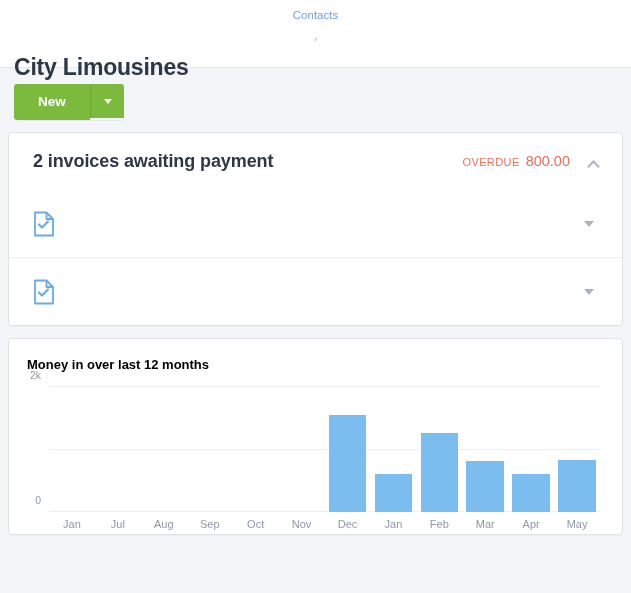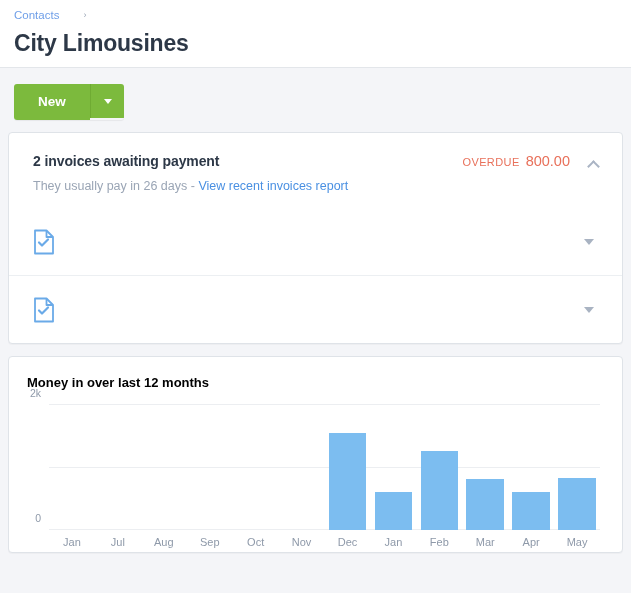--- a/index.html
+++ b/index.html
@@ -22,21 +22,22 @@
     background: #ffffff;
     padding: 7px 14px 12px 14px;
     border-bottom: 1px solid #e3e6ea;
     height: 68px;
   }
   .breadcrumb {
     font-size: 11.5px;
     line-height: 16px;
     display: flex;
     align-items: center;
-    gap: 24px;
+    gap: 8px;
+    flex-direction: column;
   }
   .breadcrumb-link {
     color: #6f9fe8;
     text-decoration: none;
     cursor: pointer;
   }
   .breadcrumb-sep {
     color: #9aa5b5;
     font-size: 9px;
     line-height: 16px;
@@ -99,21 +100,21 @@
     box-shadow: 0 1px 1px rgba(0,0,0,0.03);
   }
 
   .summary-head {
     display: flex;
     align-items: flex-start;
     padding: 16px 16px 14px 24px;
   }
   .summary-left { flex: 1; min-width: 0; }
   .summary-title {
-    font-size: 14px;
+    font-size: 18px;
     font-weight: bold;
     color: #2d3847;
     line-height: 24px;
     letter-spacing: -0.1px;
   }
   .summary-sub {
     margin-top: 5px;
     font-size: 12.5px;
     color: #9aa5b5;
     line-height: 17px;
@@ -353,23 +354,20 @@
       <span class="caret-down-white"></span>
     </button>
   </div>
 </div>
 
 <div class="panel">
 
   <div class="summary-head">
     <div class="summary-left">
       <div class="summary-title">2 invoices awaiting payment</div>
-      <div class="summary-sub">
-        <span>They usually pay in 26 days - </span><a>View recent invoices report</a>
-      </div>
     </div>
     <div class="summary-right">
       <div class="overdue-line">
         <span class="overdue-label">OVERDUE</span>
         <span class="overdue-amount">800.00</span>
       </div>
     </div>
     <div class="collapse-btn">
       <span class="chevron-up"></span>
     </div>

